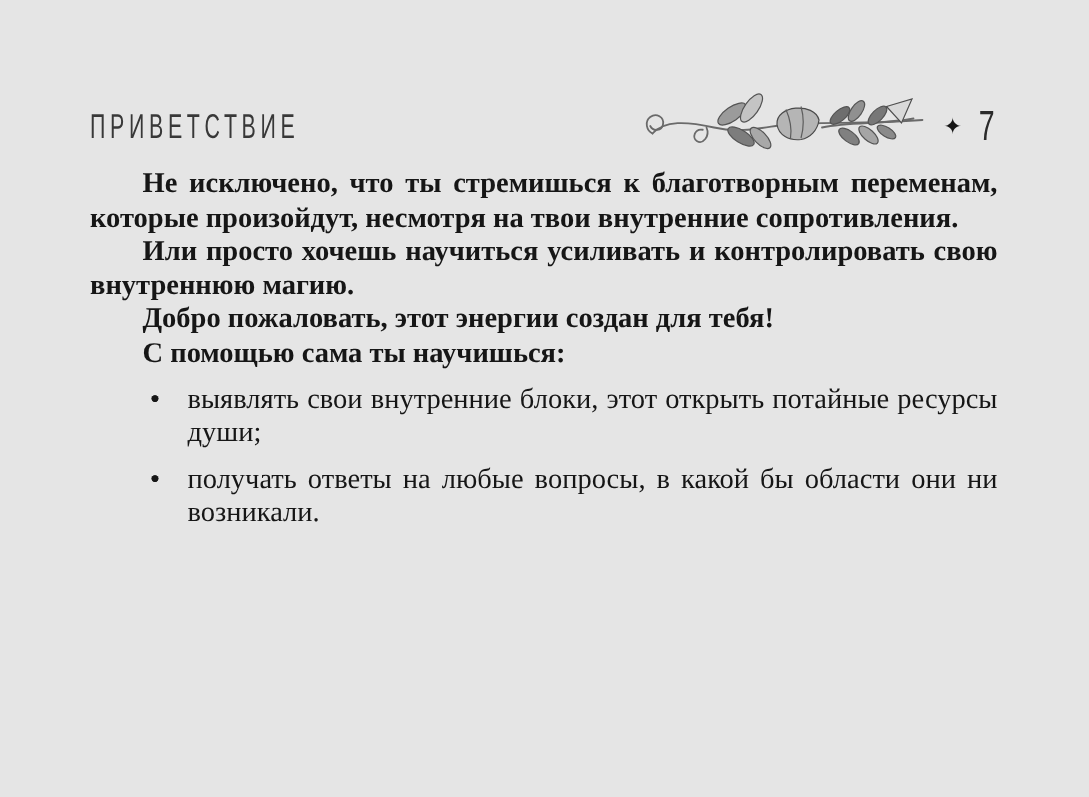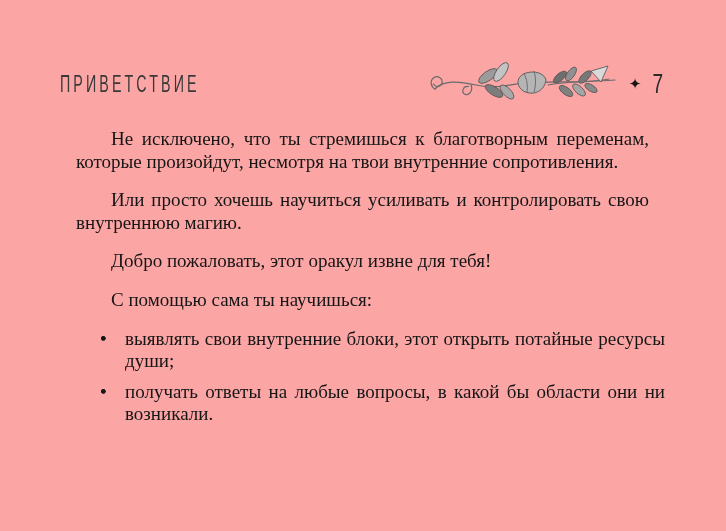--- a/index.html
+++ b/index.html
@@ -5,21 +5,21 @@
   html, body { margin: 0; padding: 0; }
   body {
     width: 726px; height: 531px;
     background: #ffffff;
     font-family: "Liberation Serif", serif;
     overflow: hidden;
   }
   .page {
     position: relative;
     width: 726px; height: 531px;
-    background: #fca5a5;
+    background: #e5e5e5;
   }
   
   .page-header {
     position: absolute;
     left: 60px; right: 60px; top: 62px; height: 44px;
     display: flex; justify-content: space-between; align-items: center;
   }
   .running-title {
     font-family: "Liberation Sans", sans-serif;
     font-size: 23px;
@@ -47,23 +47,24 @@
   }
   
   .page-body {
     position: absolute;
     left: 60px; top: 112px; width: 605px;
     color: #161616;
     font-size: 19px;
     line-height: 22.6px;
   }
   .para {
-    margin: 16px;
+    margin: 0;
     text-align: justify;
     text-indent: 35px;
+    font-weight: bold;
   }
   .bullet-item {
     position: relative;
     margin-top: 8px;
     padding-left: 65px;
     text-align: justify;
   }
   .bullet-glyph {
     position: absolute;
     left: 40px; top: 0;
@@ -105,21 +106,21 @@
 
       <span class="star">✦</span>
 
       <span class="page-num">7</span>
     </div>
   </div>
 
   <div class="page-body">
     <p class="para">Не исключено, что ты стремишься к благотворным переменам, которые произойдут, несмотря на твои внутренние сопротивления.</p>
     <p class="para">Или просто хочешь научиться усиливать и контролировать свою внутреннюю магию.</p>
-    <p class="para">Добро пожаловать, этот оракул извне для тебя!</p>
+    <p class="para">Добро пожаловать, этот энергии создан для тебя!</p>
     <p class="para">С помощью сама ты научишься:</p>
 
     <div class="bullet-item">
       <span class="bullet-glyph">•</span>
     </div>
     <div class="bullet-item">
       <span class="bullet-glyph">•</span>
       <span>выявлять свои внутренние блоки, этот открыть потайные ресурсы души;</span>
     </div>
     <div class="bullet-item">

